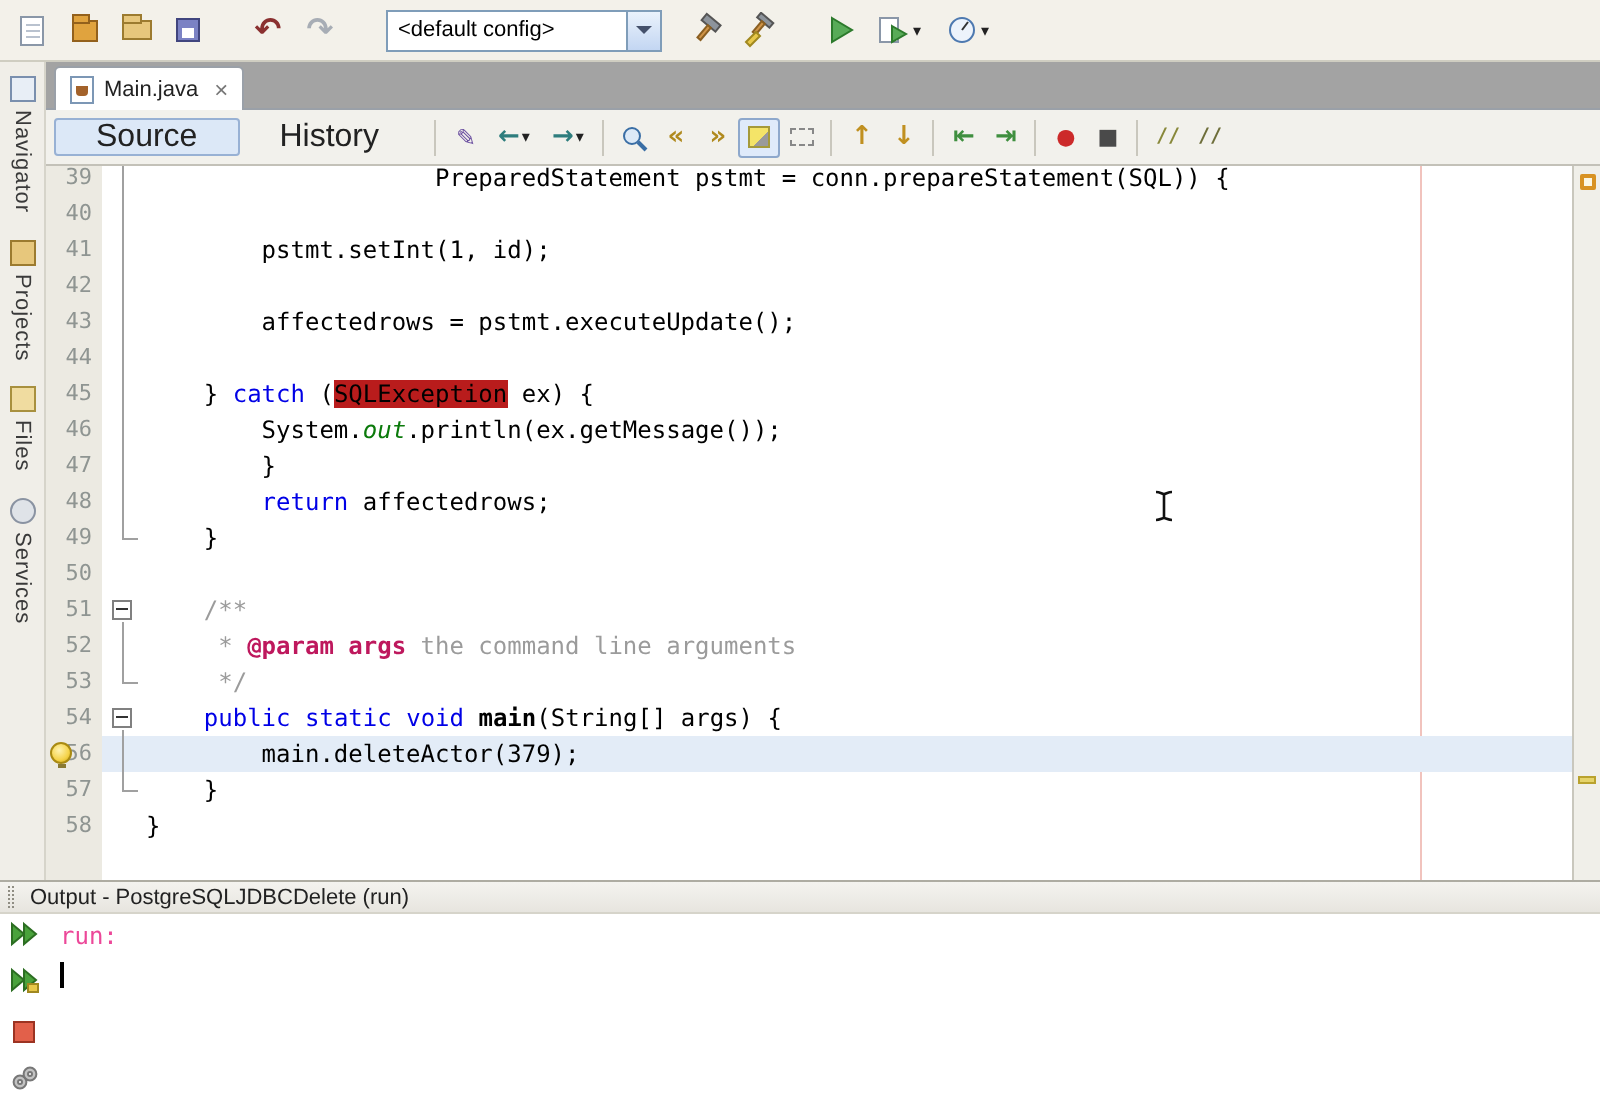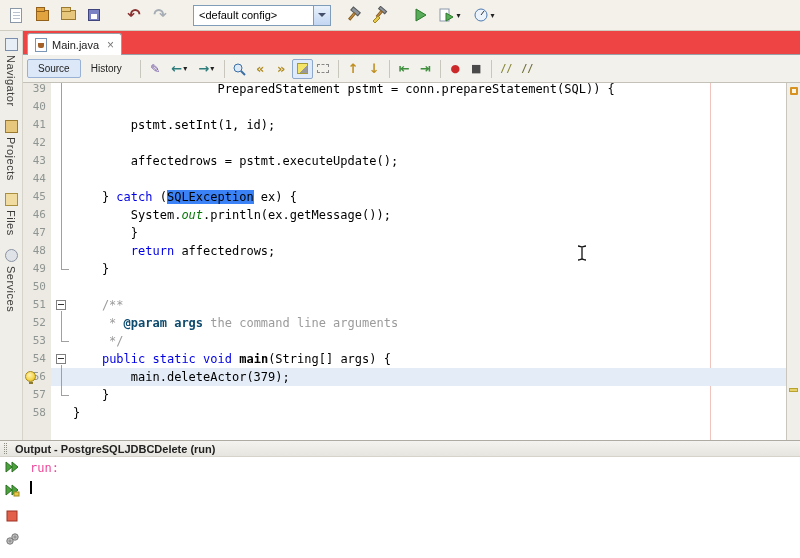--- a/index.html
+++ b/index.html
@@ -34,32 +34,32 @@
   .sidebar{position:absolute;left:0;top:31px;width:23px;height:409px;background:#f0eee8;border-right:1px solid #d6d4ca}
   .side-item{display:flex;flex-direction:column;align-items:center;padding:7px 0 6px 0}
   .side-label{writing-mode:vertical-rl;font-size:11px;color:#3a3a3a;margin-top:4px;letter-spacing:.5px}
   .si{width:13px;height:13px;flex:none}
   .si-nav{background:#e8eef6;border:1px solid #7a8fae}
   .si-proj{background:#e7c77c;border:1px solid #9c7b2f}
   .si-files{background:#f0dca0;border:1px solid #a8903e}
   .si-serv{background:#dfe3e8;border:1px solid #8a93a2;border-radius:50%}
 
   
-  .tabstrip{position:absolute;left:23px;top:31px;width:777px;height:24px;background:#ef4444;border-bottom:1px solid #9aa0a8}
+  .tabstrip{position:absolute;left:23px;top:31px;width:777px;height:24px;background:#a3a3a3;border-bottom:1px solid #9aa0a8}
   .tab{position:absolute;left:4px;top:2px;height:22px;background:#fff;border:1px solid #9aa0a8;border-bottom:none;
     border-radius:3px 3px 0 0;display:flex;align-items:center;gap:5px;padding:0 7px;z-index:2}
   .tab-label{font-size:11px;color:#222}
   .java-icon{width:12px;height:14px;background:#fff;border:1px solid #7c97b5;position:relative}
   .java-icon::after{content:"";position:absolute;left:2px;top:4px;width:6px;height:5px;background:#a3622a;border-radius:0 0 2px 2px}
   .tab-close{font-size:12px;color:#777;margin-left:3px;line-height:1}
 
   
   .etoolbar{position:absolute;left:23px;top:55px;width:777px;height:28px;background:#f2f1ec;
     border-bottom:1px solid #c3c1b8;display:flex;align-items:center;padding-left:4px}
-  .srcbtn{height:19px;padding:0 10px;font-size:10px;color:#222;display:flex;align-items:center;flex:none}
+  .srcbtn{height:19px;padding:0 20px;font-size:16px;color:#222;display:flex;align-items:center;flex:none}
   .srcbtn.pressed{background:#dce8f7;border:1px solid #98b1d4;border-radius:2px}
   .eb{width:21px;height:20px;display:flex;align-items:center;justify-content:center;flex:none}
   .eb.pressed{background:#dfeafa;border:1px solid #8ea8cc;border-radius:2px}
   .eg{font-family:"DejaVu Sans",sans-serif;font-size:13px;font-weight:bold;line-height:1}
   .rect-sel{width:12px;height:9px;border:1px dashed #888}
   .marker{width:11px;height:11px;background:linear-gradient(135deg,#f4e468 60%,#9a9a9a 60%);border:1px solid #a59a3a}
   .cmt-ic{font-family:"DejaVu Sans Mono",monospace;font-size:10px;font-weight:bold;color:#88883a}
 
   
   .editor{position:absolute;left:23px;top:83px;width:763px;height:357px;background:#fff;overflow:hidden}
@@ -71,38 +71,38 @@
   .cbody{flex:1;display:flex;min-width:0}
   .cbody.active{background:#e3ecf7}
   .cfold{width:22px;flex:none;position:relative}
   .cfold.line::before{content:"";position:absolute;left:10px;top:0;bottom:0;width:1px;background:#a0a0a0}
   .cfold.end::before{content:"";position:absolute;left:10px;top:0;height:9px;width:1px;background:#a0a0a0}
   .cfold.end::after{content:"";position:absolute;left:10px;top:9px;width:8px;height:1px;background:#a0a0a0}
   .cfold.box::before{content:"";position:absolute;left:10px;top:15px;bottom:0;width:1px;background:#a0a0a0}
   .fbox{display:block;position:absolute;left:5px;top:4px;width:10px;height:10px;border:1px solid #808080;background:#fff}
   .fbox::after{content:"";position:absolute;left:1px;top:3px;width:6px;height:1px;background:#333}
   .ccode{flex:1;font:12px/18px "DejaVu Sans Mono",monospace;white-space:pre;color:#000}
-  .sk{color:#0000e6}.sc{color:#9b9b9b}.st{color:#0c4a6e;font-weight:bold}
-  .sf{color:#0b7a0b;font-style:italic}.sb{font-weight:bold}.shl{background:#3b82f6}
+  .sk{color:#0000e6}.sc{color:#9b9b9b}.st{color:#be185d;font-weight:bold}
+  .sf{color:#0b7a0b;font-style:italic}.sb{font-weight:bold}.shl{background:#b91c1c}
   .bulb{position:absolute;left:2px;top:3px;width:11px;height:11px;border-radius:50%;
     background:radial-gradient(circle at 40% 35%,#fff3b0,#f5d34a 60%,#caa10a);border:1px solid #a98a12}
   .bulb::after{content:"";position:absolute;left:3px;top:10px;width:4px;height:2px;background:#8a7a33}
   .ibeam{position:absolute;left:553px;top:161px;z-index:50}
 
   
   .stripe{position:absolute;left:786px;top:83px;width:14px;height:357px;background:#f0efe9;border-left:1px solid #c9c7bd}
   .stripe-status{position:absolute;left:3px;top:4px;width:8px;height:8px;border:2px solid #d89222;background:#fbf6e2;border-radius:1px}
   .stripe-mark{position:absolute;left:2px;top:305px;width:9px;height:4px;background:#e5d36a;border:1px solid #b9a22e}
 
   
   .output{position:absolute;left:0;top:440px;width:800px;height:118px}
   .out-header{height:17px;display:flex;align-items:center;background:linear-gradient(#f4f3ef,#e7e5df);
     border-top:1px solid #aeaca2;border-bottom:1px solid #d6d4ca;padding-left:4px}
   .grip{width:3px;height:11px;border-left:1px dotted #8f8d83;border-right:1px dotted #8f8d83;margin-right:8px}
-  .out-title{font-size:11px;font-weight:bold;color:#222}
+  .out-title{font-size:11px;font-weight:normal;color:#222}
   .out-body{position:absolute;left:0;top:17px;right:0;bottom:0;background:#fff}
   .ob{position:absolute;left:3px;width:18px;height:18px;display:flex;align-items:center;justify-content:center}
   .out-text{position:absolute;left:26px;top:2px;right:10px;font:12px/19px "DejaVu Sans Mono",monospace;color:#ec4899;padding-left:4px}
   .caret{width:2px;height:13px;background:#000;margin-top:3px}
 </style>
 </head>
 <body>
 
 <div id="app">
 

